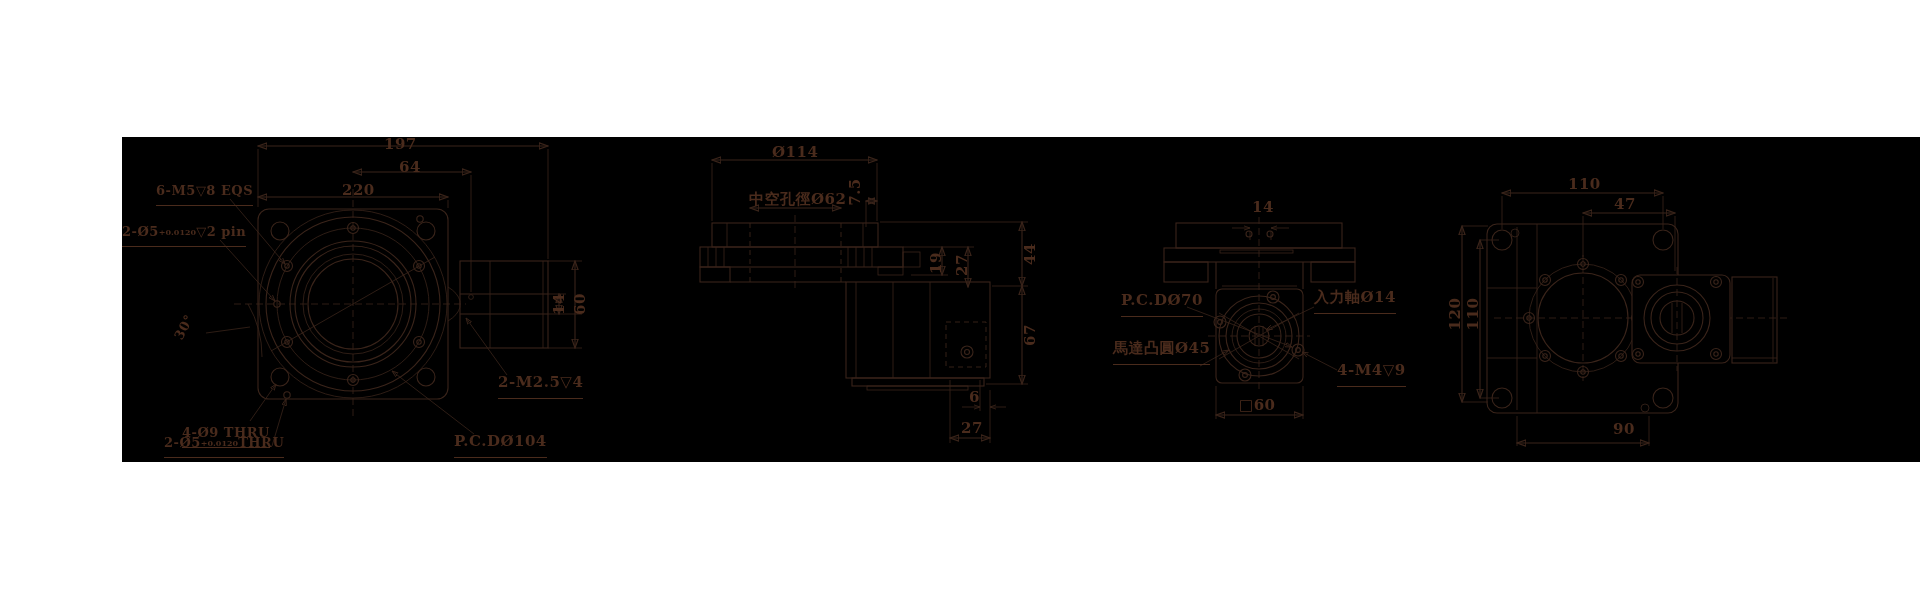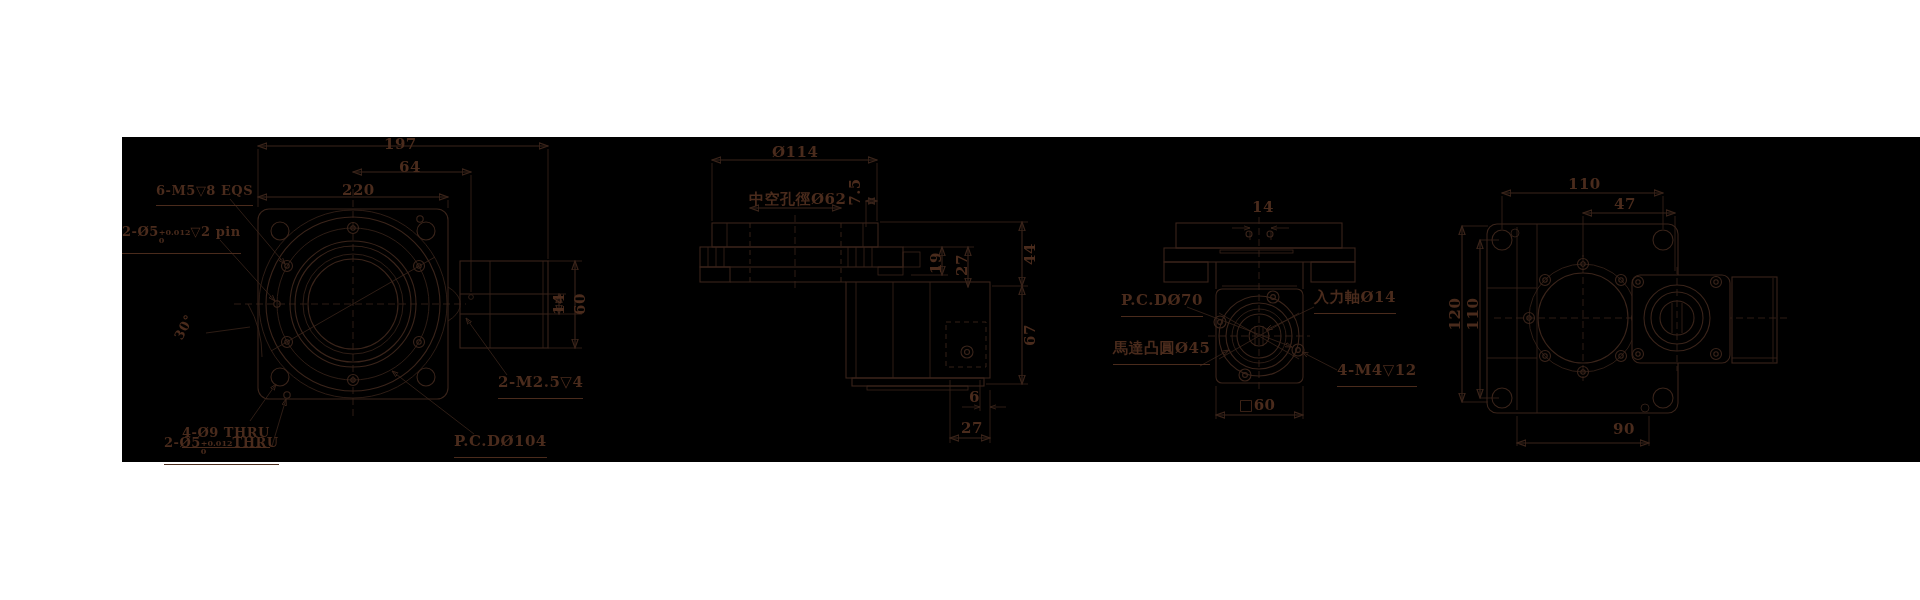--- a/index.html
+++ b/index.html
@@ -11,21 +11,21 @@
   .thin{stroke-width:0.8;}
   .dash{stroke-dasharray:7 4;stroke-width:0.8;}
   .hid{stroke-dasharray:5 4;stroke-width:0.9;}
   .fillb{fill:#000000;}
   .t{position:absolute;color:#4a2b1c;font:bold 15px "DejaVu Serif", serif;
      line-height:1;white-space:nowrap;letter-spacing:0.5px;}
   .sm{font-size:13px;}
   .u{border-bottom:1px solid #4a2b1c;padding-bottom:8px;}
   .v{transform:translate(-50%,-50%) rotate(-90deg);}
   .r60{transform:translate(-50%,-50%) rotate(-62deg);}
-  .tol{display:inline-flex;flex-direction:column;font-size:8px;line-height:1.05;
+  .tol{display:inline-flex;font-size:8px;line-height:1.05;
        vertical-align:1px;letter-spacing:0;}
 </style>
 </head>
 <body>
 
 <div id="stage">
   <div id="band">
 
     <svg width="1676" height="325" viewBox="0 0 1676 325">
       <defs>
@@ -320,21 +320,21 @@
     <span class="t v" style="left:840px;top:128px">27</span>
     <span class="t v" style="left:908px;top:117px">44</span>
     <span class="t v" style="left:908px;top:198px">67</span>
     <span class="t" style="left:847px;top:253px">6</span>
     <span class="t" style="left:839px;top:284px">27</span>
 
     <span class="t" style="left:1130px;top:63px">14</span>
     <span class="t u" style="left:999px;top:156px">P.C.DØ70</span>
     <span class="t u" style="left:1192px;top:153px">入力軸Ø14</span>
     <span class="t u" style="left:991px;top:204px">馬達凸圓Ø45</span>
-    <span class="t u" style="left:1215px;top:226px">4-M4▽12</span>
+    <span class="t u" style="left:1215px;top:226px">4-M4▽9</span>
     <span class="t" style="left:1117px;top:261px">□60</span>
 
     <span class="t" style="left:1446px;top:40px">110</span>
     <span class="t" style="left:1492px;top:60px">47</span>
     <span class="t v" style="left:1333px;top:177px">120</span>
     <span class="t v" style="left:1351px;top:177px">110</span>
     <span class="t" style="left:1491px;top:285px">90</span>
 
   </div>
 </div>

